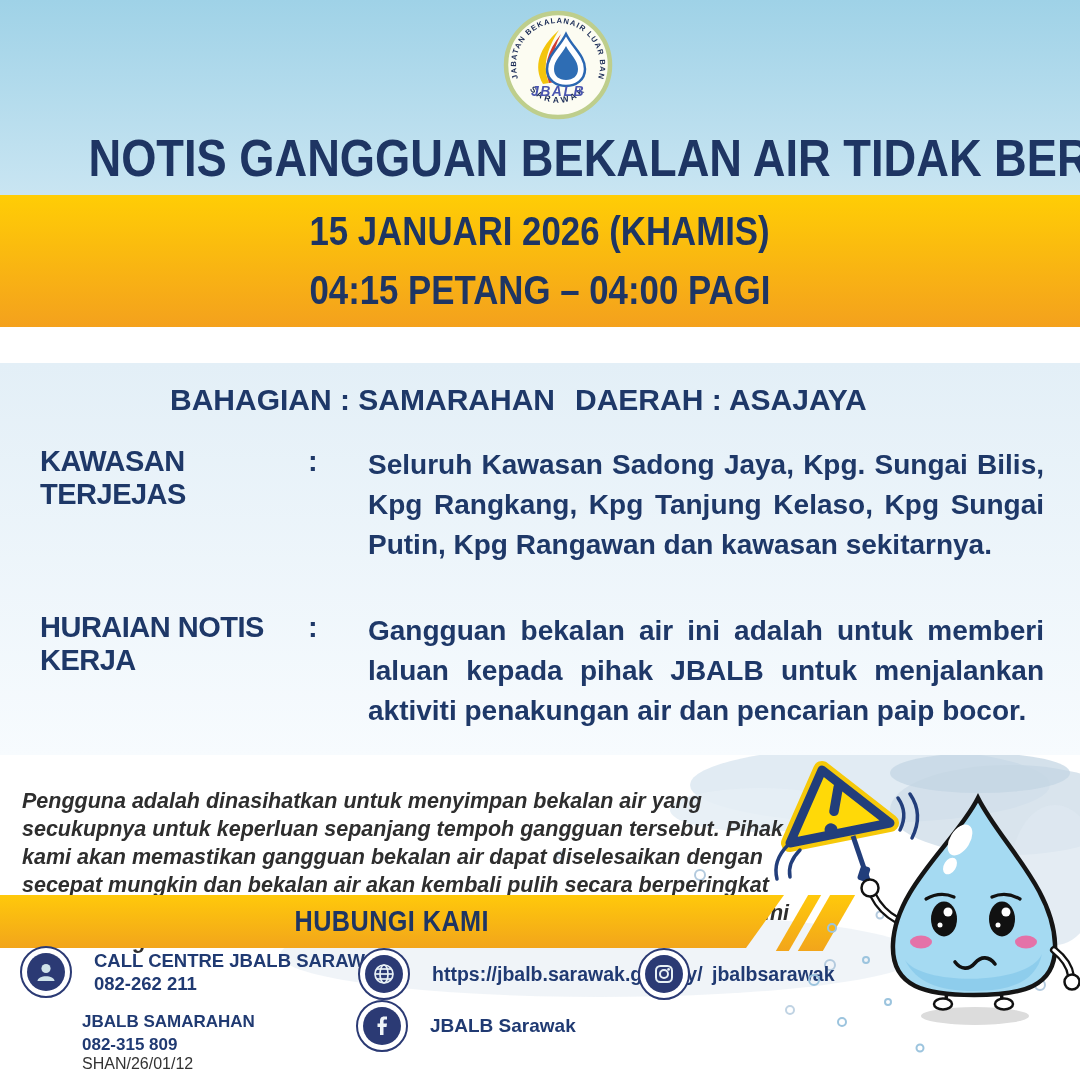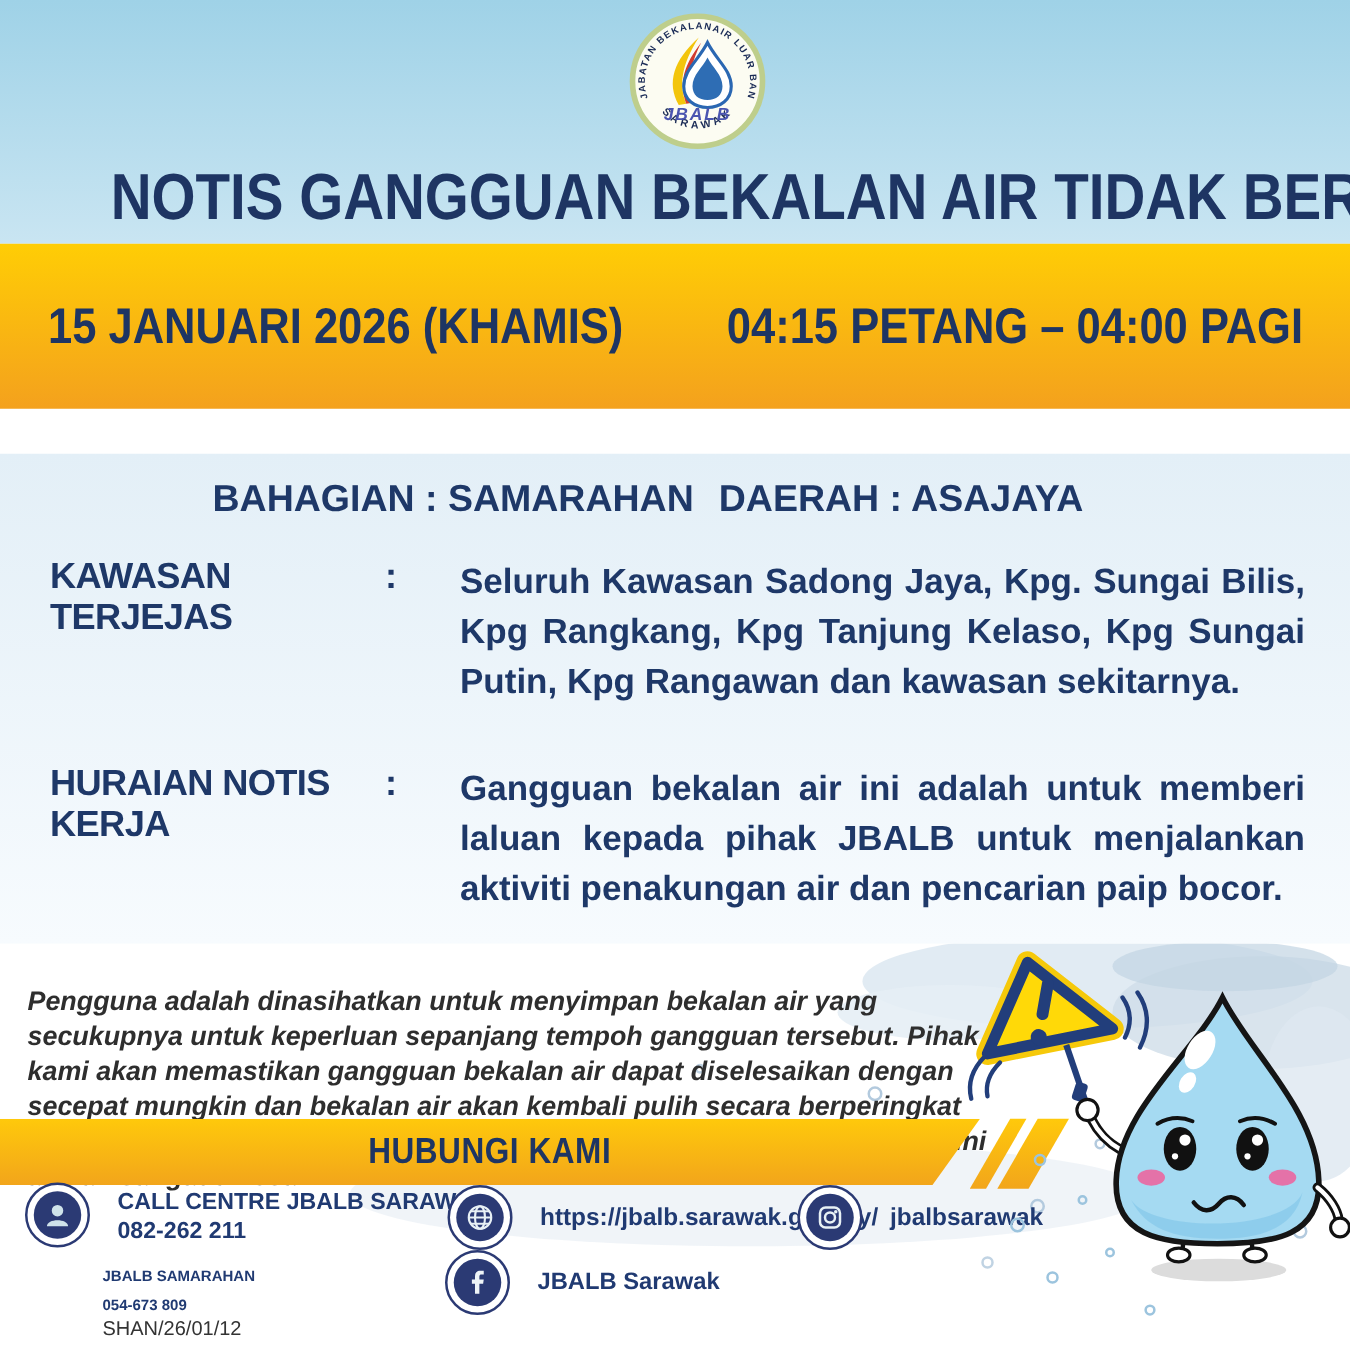--- a/index.html
+++ b/index.html
@@ -8,21 +8,21 @@
   .poster{position:absolute;inset:0;}
   
   .top-band{position:absolute;left:0;top:0;width:1080px;height:195px;
     background:linear-gradient(180deg,#9fd2e7 0%,#c9e5f2 100%);}
   .logo{position:absolute;left:503px;top:10px;width:110px;height:110px;}
   .page-title{position:absolute;left:0;top:128px;width:1080px;text-align:center;
     font-size:52px;font-weight:bold;color:#1e3563;}
   .condense{display:inline-block;transform:scaleX(0.87);transform-origin:center;white-space:nowrap;}
   .schedule-band{position:absolute;left:0;top:195px;width:1080px;height:132px;
     background:linear-gradient(180deg,#ffcd05 0%,#f4a11d 100%);
-    display:flex;justify-content:center;align-items:center;gap:14px;}
+    display:flex;flex-direction:column;justify-content:center;align-items:center;gap:14px;}
   .schedule-line{font-size:40px;font-weight:bold;color:#1e3563;text-align:center;}
   .body-band{position:absolute;left:0;top:363px;width:1080px;height:392px;
     background:linear-gradient(180deg,#e3eff7 0%,#f7fbfe 100%);}
   .location-line{position:absolute;left:0;top:20px;width:1080px;font-size:30px;font-weight:bold;color:#1e3868;}
   .location-line .loc-a{position:absolute;left:170px;white-space:nowrap;}
   .location-line .loc-b{position:absolute;left:575px;white-space:nowrap;}
   .detail-row{position:absolute;left:0;width:1080px;}
   .detail-label{position:absolute;left:40px;top:0;width:270px;font-size:29px;font-weight:bold;color:#1e3868;letter-spacing:-0.5px;}
   .detail-colon{position:absolute;left:308px;top:0;font-size:29px;font-weight:bold;color:#1e3868;}
   .detail-text{position:absolute;left:368px;top:0;width:676px;font-size:28px;font-weight:bold;
@@ -41,21 +41,21 @@
   .stripe1{left:792px;width:13px;}
   .stripe2{left:814px;width:25px;}
   
   .contact-item{position:absolute;display:flex;align-items:center;gap:22px;}
   .contact-icon{width:48px;height:48px;border:2.5px solid #2b3a74;border-radius:50%;
     display:flex;align-items:center;justify-content:center;flex:none;background:#ffffff;}
   .contact-core{width:38px;height:38px;border-radius:50%;background:#2b3a74;
     display:flex;align-items:center;justify-content:center;}
   .contact-lines{font-size:18.5px;font-weight:bold;color:#203a72;line-height:23px;white-space:nowrap;}
   .contact-single{font-size:19px;font-weight:bold;color:#203a72;white-space:nowrap;}
-  .office-block{position:absolute;left:82px;top:1010px;font-size:12px;font-weight:bold;color:#203a72;line-height:23px;}
+  .office-block{position:absolute;left:82px;top:1010px;font-size:17px;font-weight:bold;color:#203a72;line-height:23px;}
   .ref-code{position:absolute;left:82px;top:1055px;font-size:16px;color:#333333;}
   .mascot{position:absolute;left:770px;top:748px;width:310px;height:332px;}
 </style>
 </head>
 <body>
 
 <div class="poster">
 
   <div class="top-band">
     <svg class="logo" viewBox="0 0 110 110">
@@ -147,21 +147,21 @@
       </div>
     </div>
     <div class="contact-lines">
       <div>CALL CENTRE JBALB SARAWAK</div>
       <div>082-262 211</div>
     </div>
   </div>
 
   <div class="office-block">
     <div>JBALB SAMARAHAN</div>
-    <div>054-673 809</div>
+    <div>082-315 809</div>
   </div>
 
   <div class="ref-code">SHAN/26/01/12</div>
 
   <div class="contact-item" style="left:358px;top:948px;">
     <div class="contact-icon">
       <div class="contact-core">
         <svg width="26" height="26" viewBox="0 0 26 26" fill="none" stroke="#e8f1f5" stroke-width="1.7">
           <circle cx="13" cy="13" r="9"></circle>
           <ellipse cx="13" cy="13" rx="4" ry="9"></ellipse>

